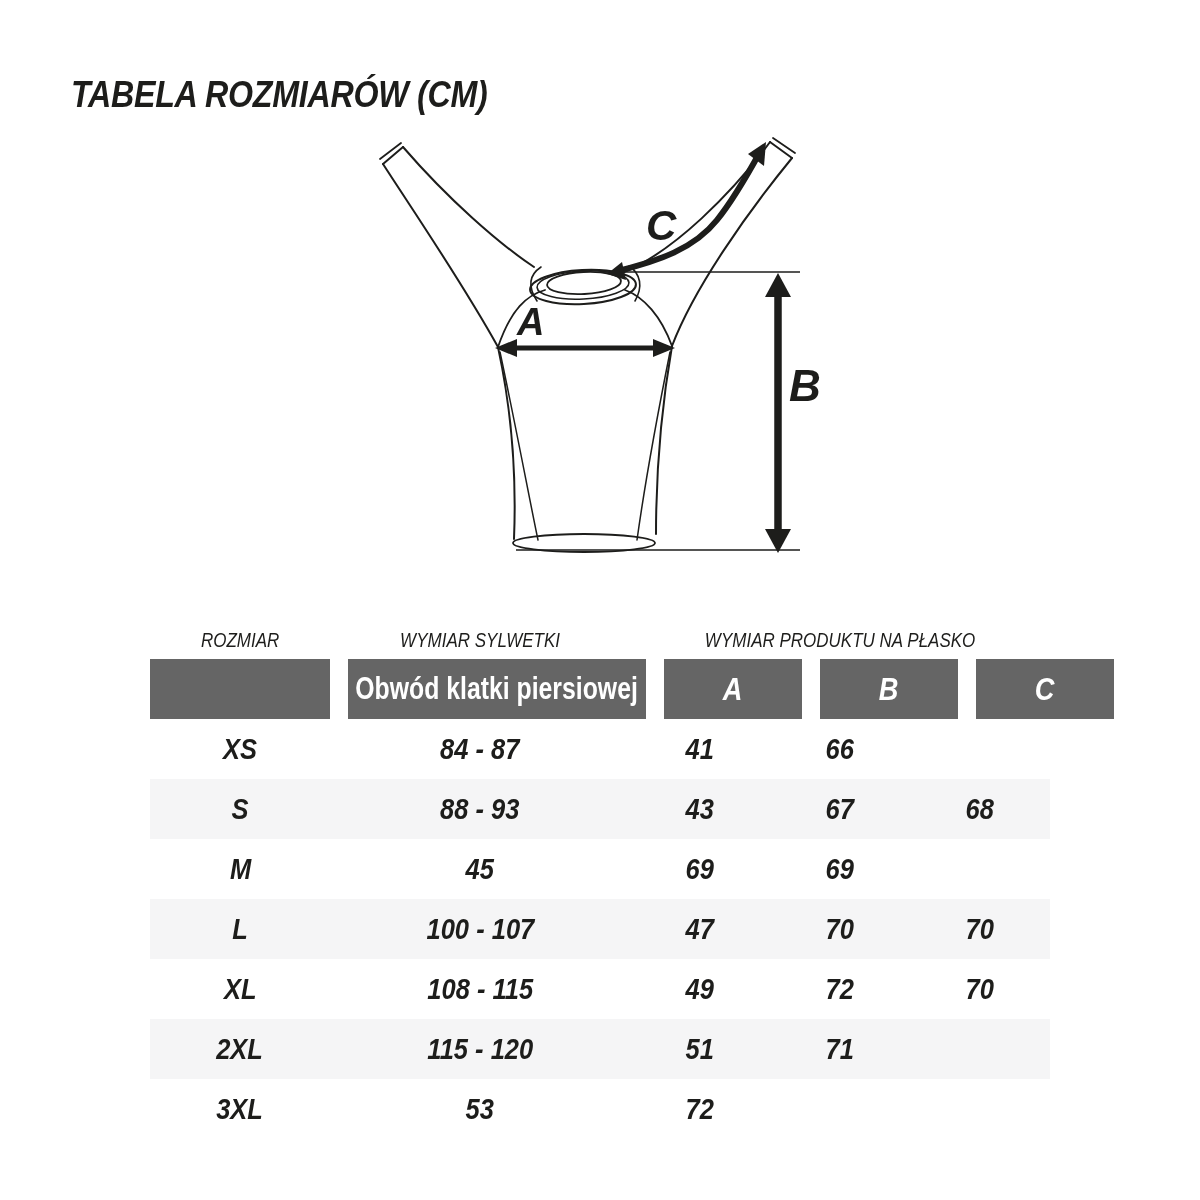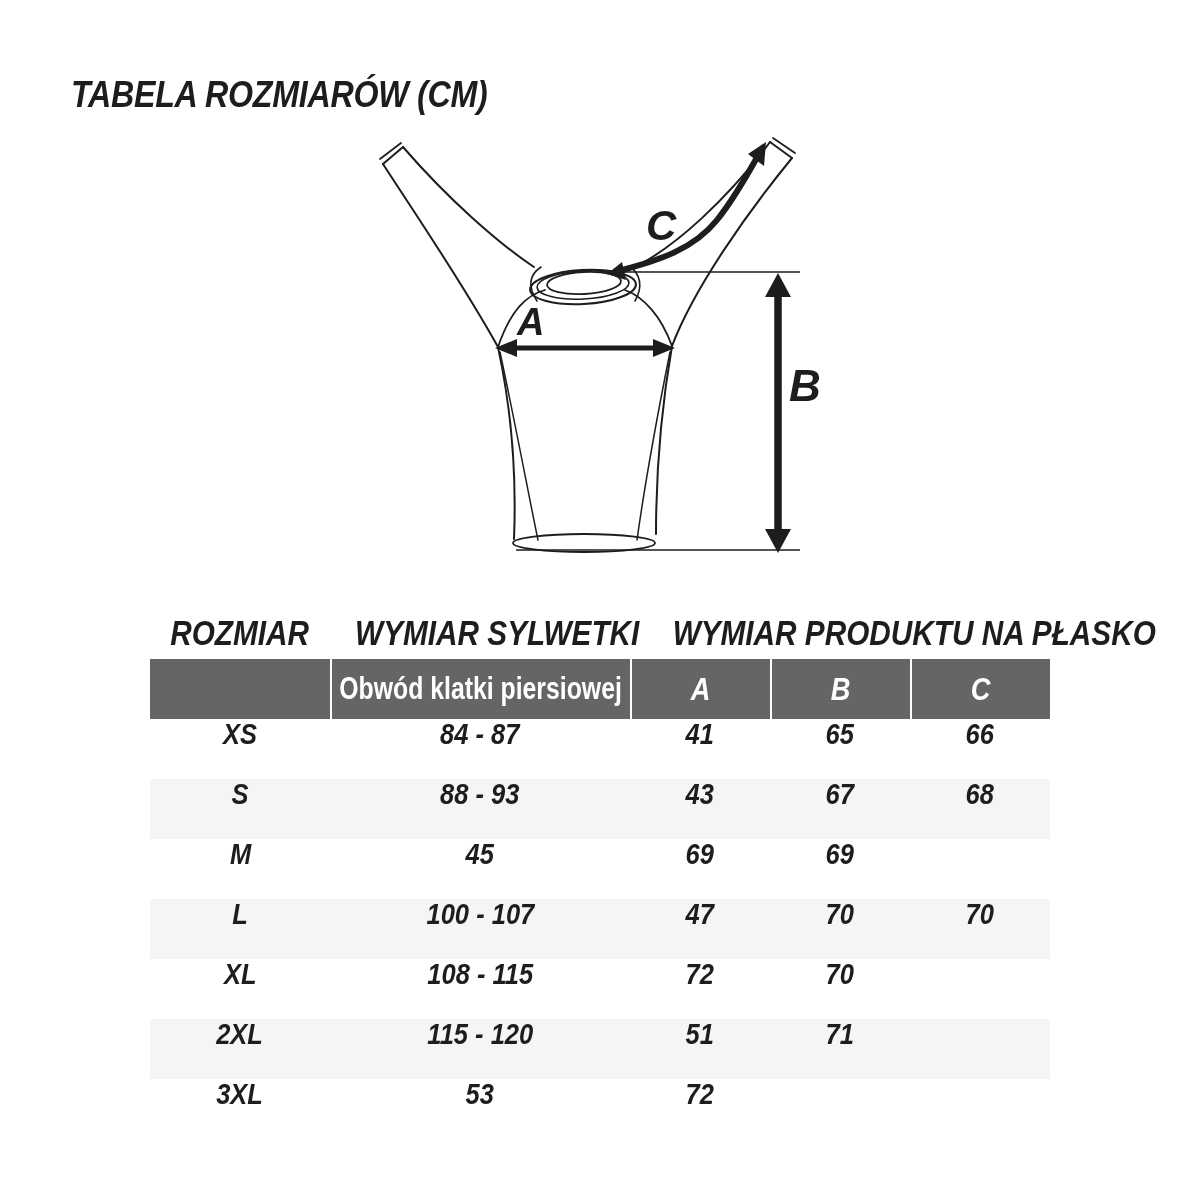--- a/index.html
+++ b/index.html
@@ -20,38 +20,38 @@
   
   .diagram{position:absolute;left:330px;top:105px;width:560px;height:500px;}
 
   
   .table-wrap{position:absolute;left:150px;top:604px;width:900px;}
   .group-row{
     display:grid;grid-template-columns:180px 300px 420px;height:55px;
     align-items:end;
   }
   .group-cell{
-    text-align:center;font-size:35px;font-weight:700;font-style:italic;
+    text-align:center;font-size:20px;font-weight:400;font-style:italic;
     padding-bottom:9px;line-height:1;
   }
   .head-row{
-    display:grid;grid-template-columns:180px 298px 138px 138px 138px;column-gap:2px;
+    display:grid;grid-template-columns:180px 298px 138px 138px 138px;column-gap:18px;
     height:60px;
   }
   .head-cell{
     background:#656565;color:#ffffff;display:flex;align-items:center;justify-content:center;
   }
   .head-chest{font-size:31px;font-weight:700;font-style:normal;}
   .head-abc{font-size:32px;font-weight:700;font-style:italic;}
   .data-rows .row{
     display:grid;grid-template-columns:180px 300px 140px 140px 140px;height:60px;
   }
   .data-rows .row:nth-child(even){background:#f5f5f6;}
   .cell{
-    display:flex;align-items:flex-start;justify-content:center;
+    display:flex;align-items:center;justify-content:center;
     font-size:30px;font-weight:700;font-style:italic;line-height:1;
   }
 </style>
 </head>
 <body>
 
 <main>
 
   <h1 class="page-title"><span class="cn-left">TABELA ROZMIARÓW (CM)</span></h1>
 
@@ -139,23 +139,20 @@
         <div class="cell">
             <span class="cn">XS</span>
           </div>
         <div class="cell">
             <span class="cn">84 - 87</span>
           </div>
         <div class="cell">
             <span class="cn">41</span>
           </div>
         <div class="cell">
-            <span class="cn">65</span>
-          </div>
-        <div class="cell">
             <span class="cn">66</span>
           </div>
       </div>
       <div class="row">
         <div class="cell">
             <span class="cn">S</span>
           </div>
         <div class="cell">
             <span class="cn">88 - 93</span>
           </div>
@@ -199,20 +196,23 @@
         <div class="cell">
             <span class="cn">70</span>
           </div>
       </div>
       <div class="row">
         <div class="cell">
             <span class="cn">XL</span>
           </div>
         <div class="cell">
             <span class="cn">108 - 115</span>
+          </div>
+        <div class="cell">
+            <span class="cn">49</span>
           </div>
         <div class="cell">
             <span class="cn">72</span>
           </div>
         <div class="cell">
             <span class="cn">70</span>
           </div>
       </div>
       <div class="row">
         <div class="cell">

